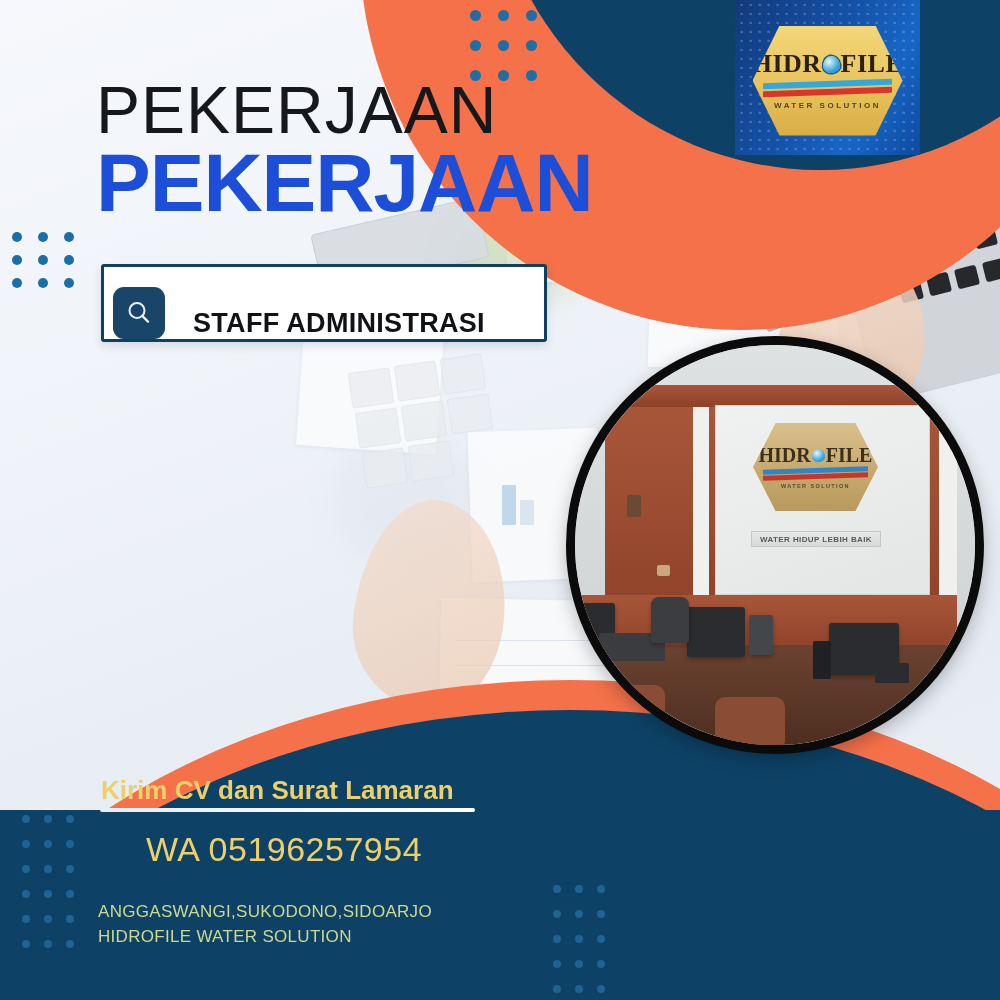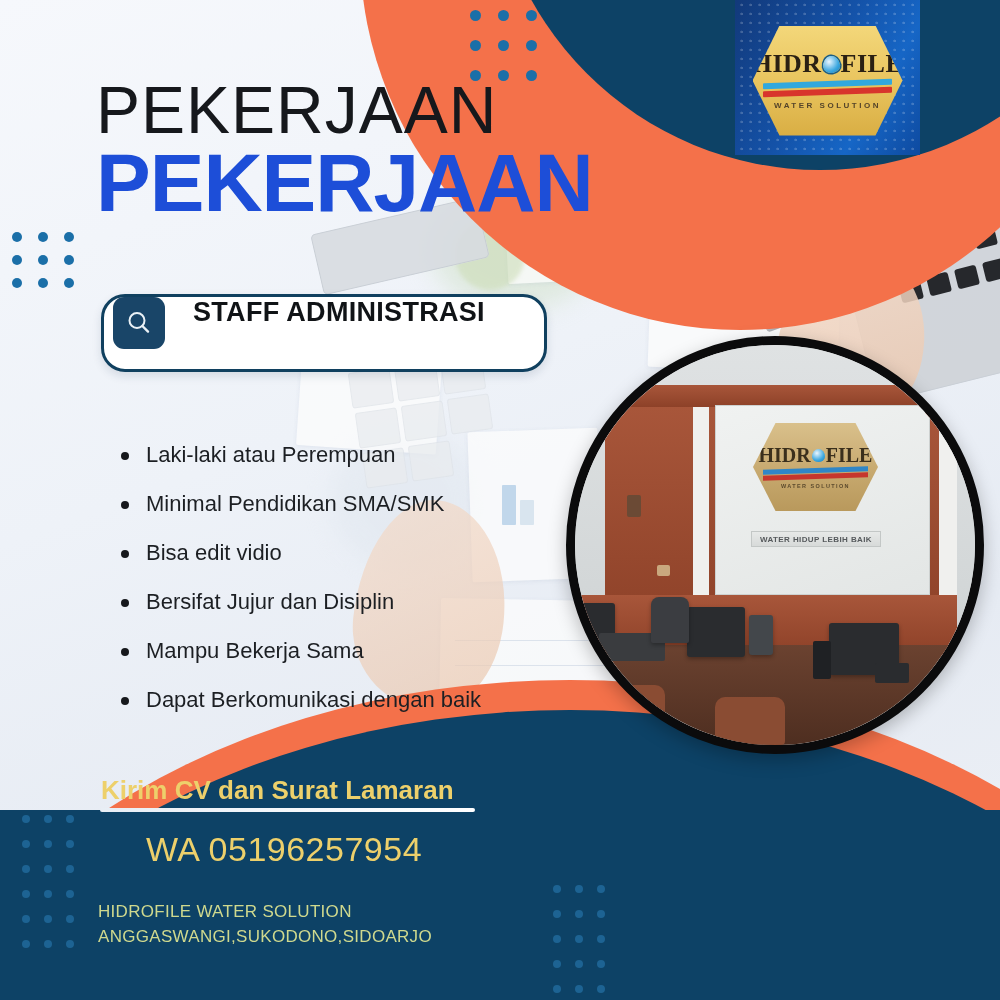--- a/index.html
+++ b/index.html
@@ -80,23 +80,23 @@
      transform:skewY(-2deg);}
   .ws-word{font-size:8px;letter-spacing:2.5px;color:#55452a;margin-top:6px;font-weight:bold;}
 
   
   .headline{position:absolute;left:96px;top:78px;}
   .h-lowongan{font-size:66px;letter-spacing:1px;color:#16181c;line-height:.98;font-weight:400;}
   .h-pekerjaan{font-size:82px;letter-spacing:-1px;color:#1d4ed8;line-height:.98;font-weight:bold;}
 
   
   .title-pill{
-    position:absolute;left:101px;top:294px;width:440px;height:72px;
-    background:#ffffff;border:3px solid #10405f;border-radius:24px;
-    display:flex;align-items:flex-start;box-shadow:0 4px 10px rgba(20,50,80,.13);
+    position:absolute;left:101px;top:264px;width:440px;height:72px;
+    background:#ffffff;border:3px solid #10405f;border-radius:3px;
+    display:flex;align-items:flex-end;box-shadow:0 4px 10px rgba(20,50,80,.13);
   }
   .search-badge{
     width:52px;height:52px;margin-left:9px;background:#194568;border-radius:11px;
     display:flex;align-items:center;justify-content:center;flex:none;
   }
   .title-text{font-size:27px;font-weight:bold;color:#101316;letter-spacing:.3px;margin-left:28px;}
 
   
   .qual-head{position:absolute;left:99px;top:396px;font-size:28px;font-weight:bold;color:#16181c;}
   .qual-list{position:absolute;left:113px;top:444px;margin:0;padding:0;list-style:none;}
@@ -311,35 +311,27 @@
   <div class="title-pill">
     <div class="search-badge">
       <svg width="30" height="30" viewBox="0 0 30 30" aria-hidden="true">
         <circle cx="13" cy="12.5" r="7.5" fill="none" stroke="#eaf1f6" stroke-width="2"></circle>
         <line x1="18.4" y1="18" x2="24" y2="23.6" stroke="#eaf1f6" stroke-width="2.4" stroke-linecap="round"></line>
       </svg>
     </div>
     <div class="title-text">STAFF ADMINISTRASI</div>
   </div>
 
-  <ul class="qual-list">
-    <li>Laki-laki atau Perempuan</li>
-    <li>Minimal Pendidikan SMA/SMK</li>
-    <li>Bisa edit vidio</li>
-    <li>Bersifat Jujur dan Disiplin</li>
-    <li>Mampu Bekerja Sama</li>
-    <li>Dapat Berkomunikasi dengan baik</li>
-  </ul>
 
   <div class="kirim">Kirim CV dan Surat Lamaran</div>
   <div class="kirim-rule"></div>
   <div class="wa">WA 05196257954</div>
   <div class="addr">
+    <div>ANGGASWANGI,SUKODONO,SIDOARJO</div>
     <div>HIDROFILE WATER SOLUTION</div>
-    <div>ANGGASWANGI,SUKODONO,SIDOARJO</div>
   </div>
 
   <div class="photo-circle">
     <div class="pc-wall"></div>
 
     <div class="pc-wood" style="left:0;top:40px;width:382px;height:22px;"></div>
     <div class="pc-wood" style="left:30px;top:62px;width:100px;height:225px;"></div>
     <div class="pc-wood" style="left:118px;top:62px;width:16px;height:225px;background:#f0f0ee;"></div>
     <div class="pc-wood" style="left:134px;top:62px;width:14px;height:225px;"></div>
     <div class="pc-wood" style="left:350px;top:62px;width:14px;height:225px;"></div>

